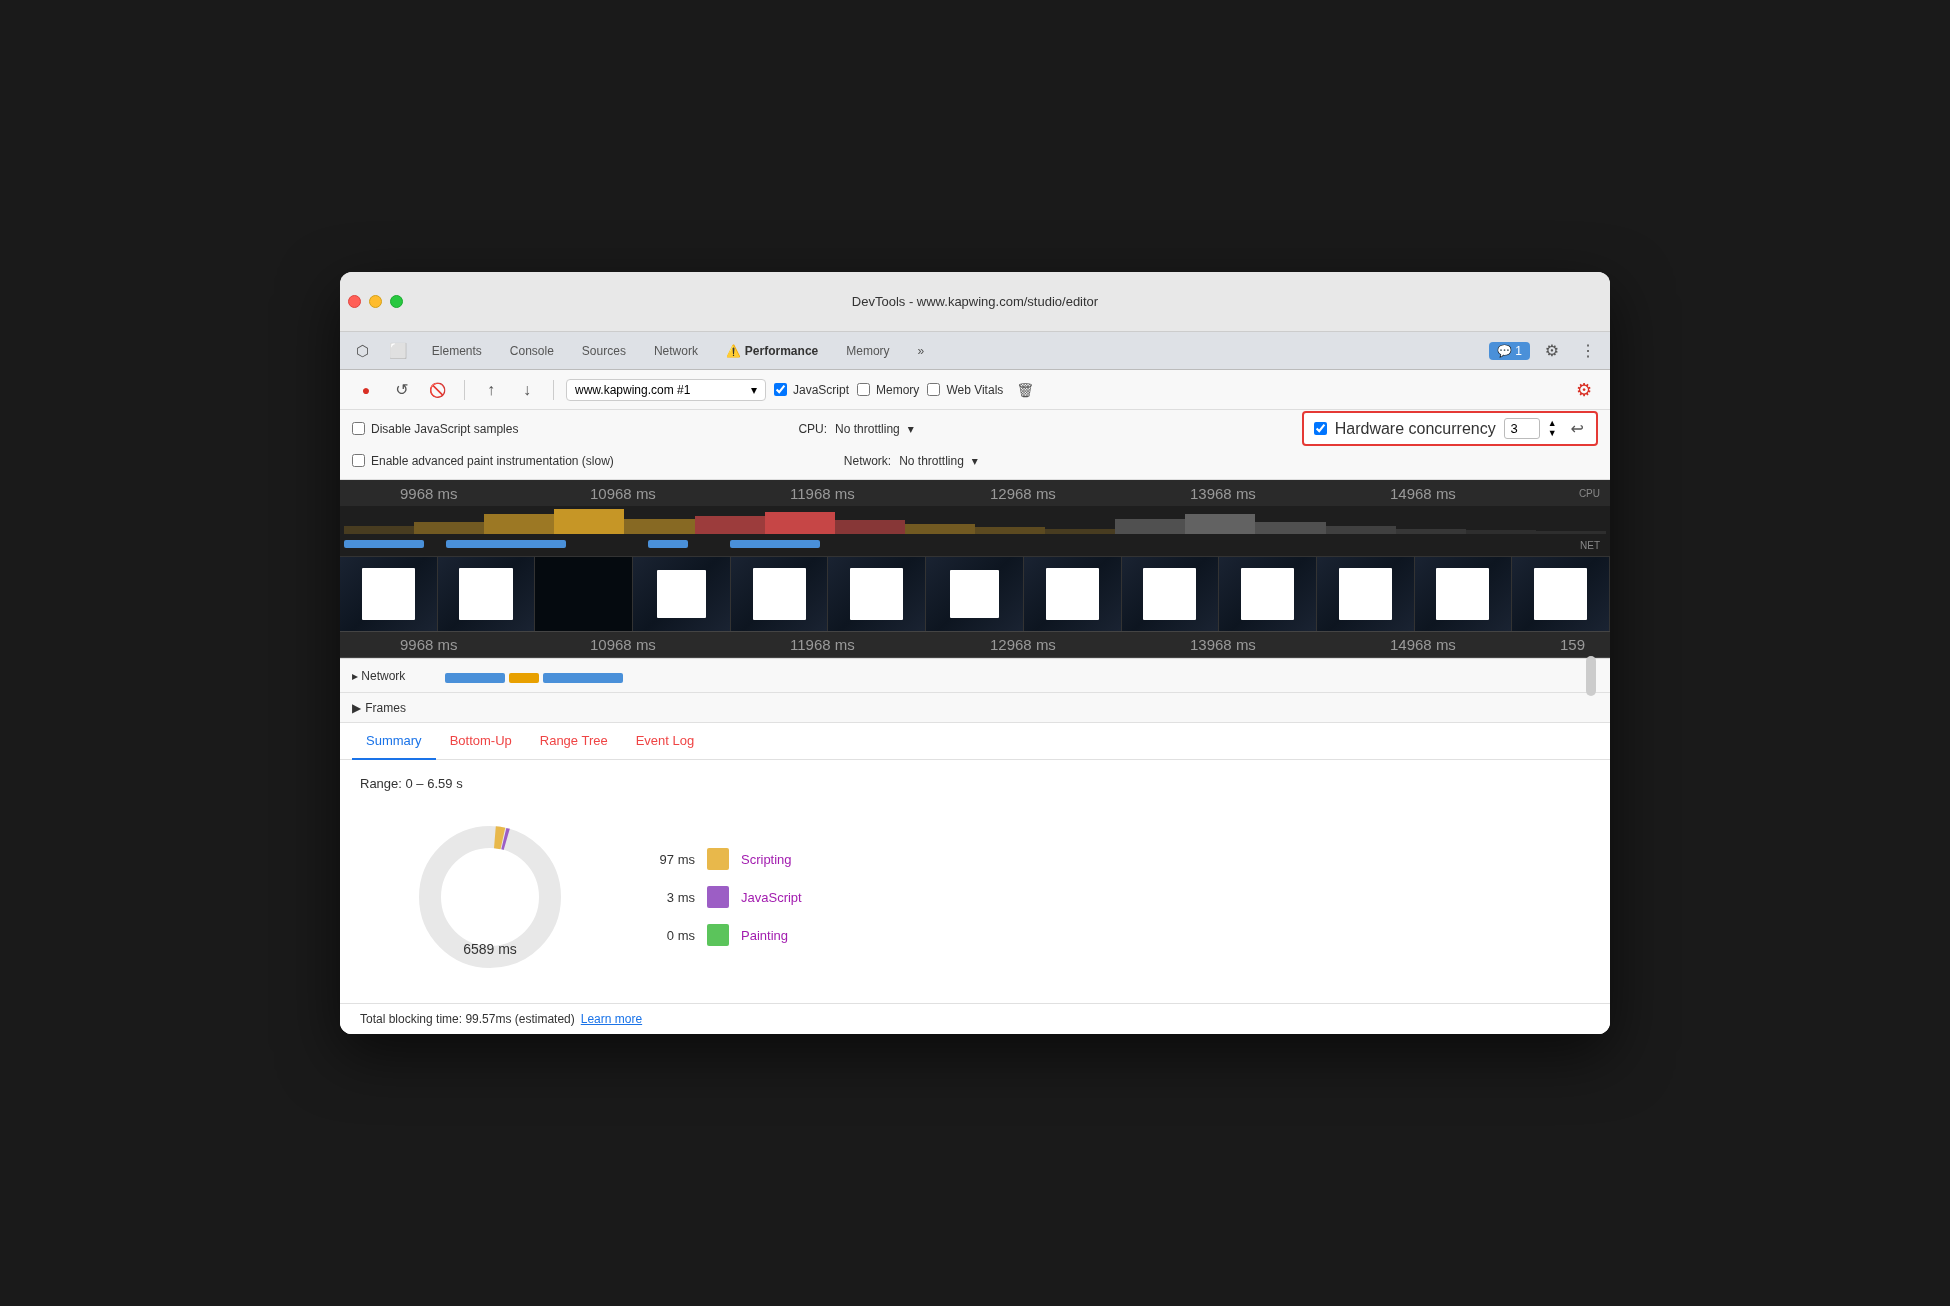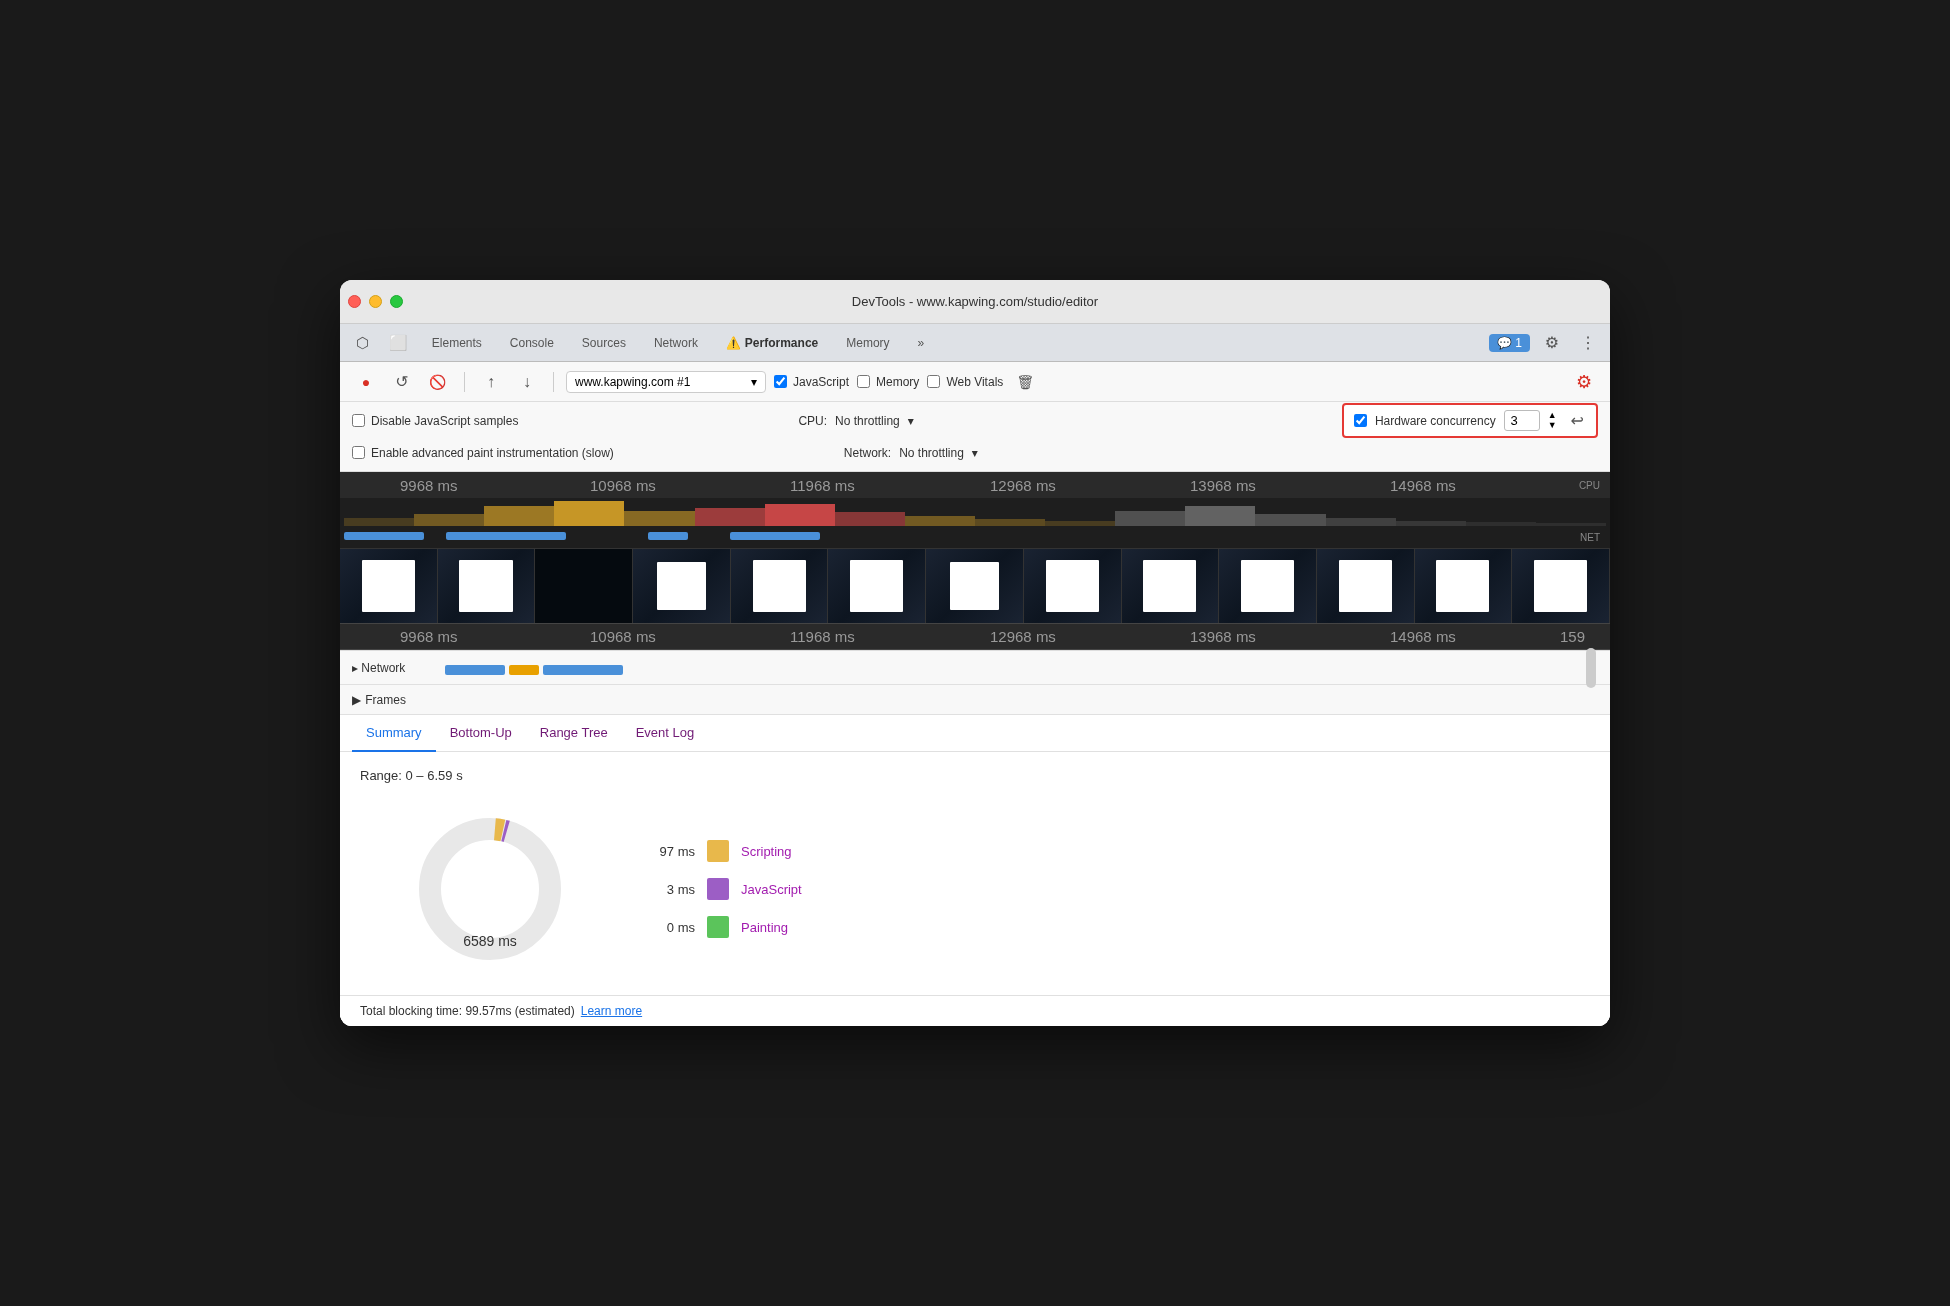--- a/index.html
+++ b/index.html
@@ -14,21 +14,21 @@
     .window {
       width: 1270px;
       background: #f0f0f0;
       border-radius: 12px;
       box-shadow: 0 20px 60px rgba(0,0,0,0.6);
       overflow: hidden;
     }
     
     .title-bar {
       background: #e8e8e8;
-      height: 44px;
+      height: 60px;
       display: flex;
       align-items: center;
       padding: 0 8px;
       border-bottom: 1px solid #ccc;
       position: relative;
     }
     .traffic-lights {
       display: flex;
       gap: 8px;
     }
@@ -254,21 +254,21 @@
     
     .sub-tabs {
       display: flex;
       border-bottom: 1px solid #e0e0e0;
       background: white;
       padding: 0 12px;
     }
     .sub-tab {
       padding: 10px 14px;
       font-size: 13px;
-      color: #701a75;
+      color: #ef4444;
       cursor: pointer;
       border-bottom: 2px solid transparent;
       margin-bottom: -1px;
     }
     .sub-tab.active {
       color: #1a73e8;
       border-bottom-color: #1a73e8;
       font-weight: 500;
     }
     
@@ -423,21 +423,21 @@
         <input type="checkbox" style="">
         <span>Disable JavaScript samples</span>
       </label>
       <div style="display:flex; align-items:center; gap:8px; margin-left:260px; font-size:12px; color:#333;">
         <span>CPU:</span>
         <span>No throttling</span>
         <span style="cursor:pointer;">▾</span>
       </div>
       <div style="margin-left:auto; display:flex; align-items:center; gap:8px; border:2px solid #e53935; border-radius:4px; padding:4px 10px; background:white;">
         <input type="checkbox" checked="" style="">
-        <span style="font-size:12px; color:#333;text-align:center;">Hardware concurrency</span>
+        <span style="font-size:16px; color:#333;text-align:center;">Hardware concurrency</span>
         <input type="number" class="hw-concurrency-input" value="3" style="">
         <div style="display:flex; flex-direction:column; cursor:pointer;">
           <span style="font-size:9px; line-height:1.1;">▲</span>
           <span style="font-size:9px; line-height:1.1;">▼</span>
         </div>
         <button class="undo-btn" style="font-size:16px; margin-left:4px;">↩</button>
       </div>
     </div>
     <div style="display:flex; align-items:center; gap:20px; height:32px;">
       <label class="checkbox-label">

